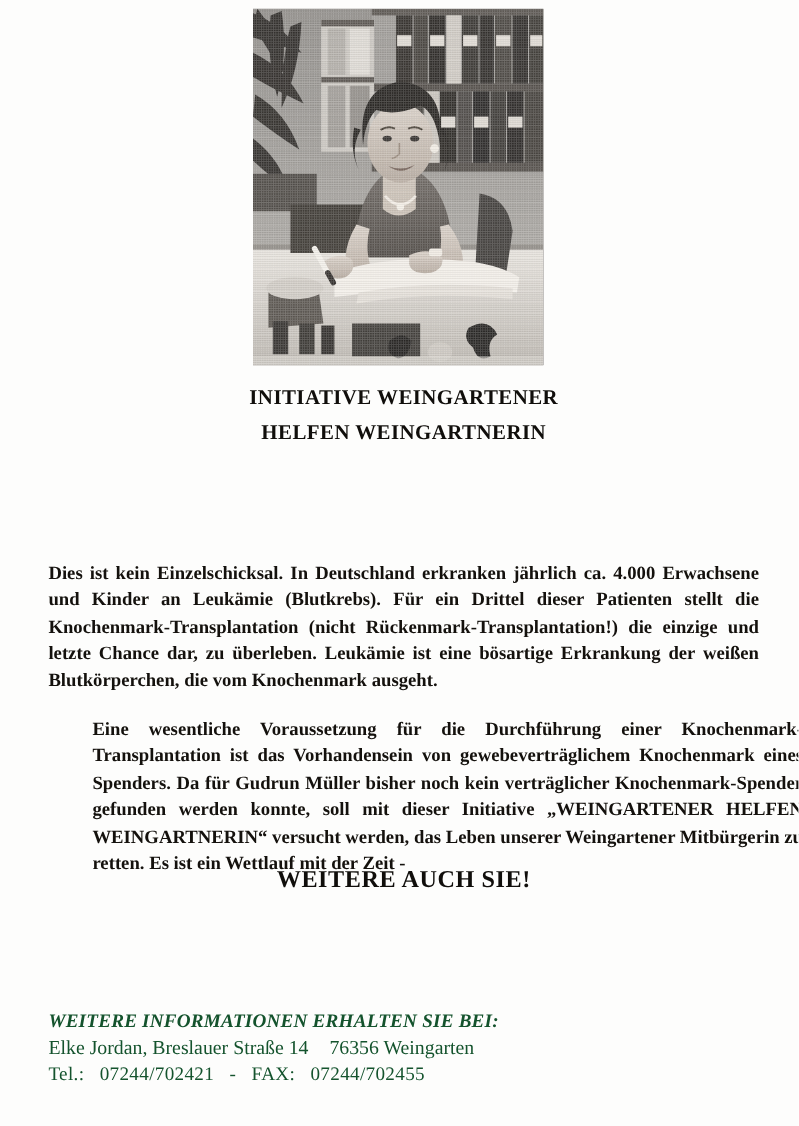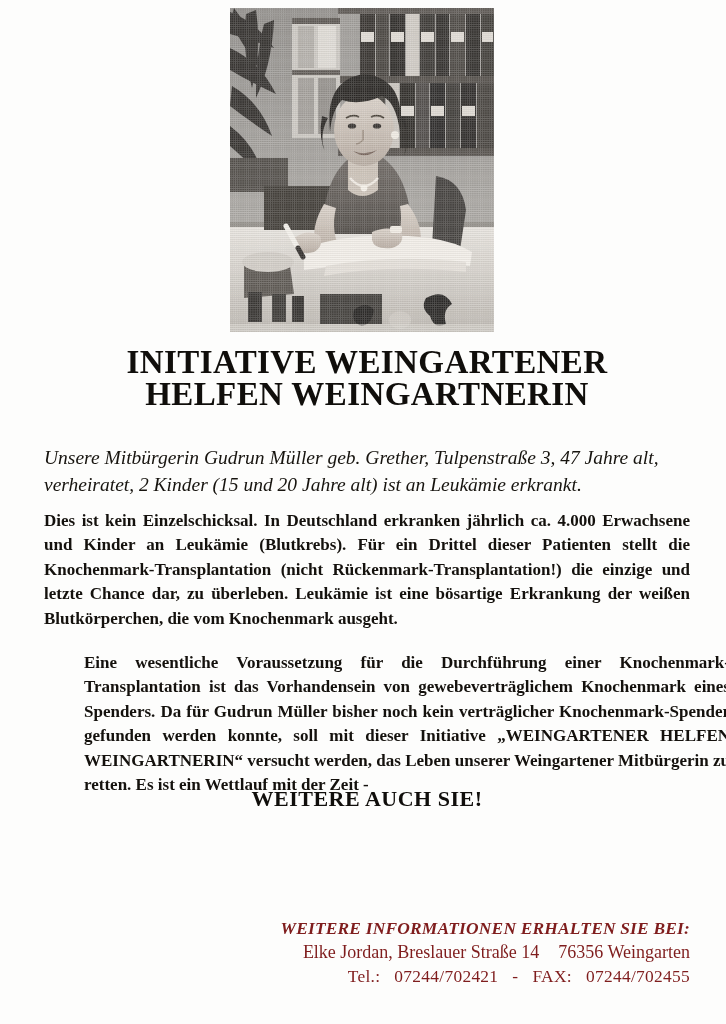--- a/index.html
+++ b/index.html
@@ -57,21 +57,21 @@
   }
 
   
   .headline {
     position: absolute;
     left: 44px;
     top: 346px;
     width: 646px;
     text-align: center;
     font-weight: bold;
-    font-size: 33px;
+    font-size: 19px;
     line-height: 32px;
     letter-spacing: .4px;
     color: #100e0b;
   }
   .headline .l2 { display: block; }
 
   
   .lead {
     position: absolute;
     left: 44px;
@@ -111,22 +111,22 @@
     letter-spacing: .5px;
     color: #100e0b;
   }
 
   
   .footer {
     position: absolute;
     left: 44px;
     top: 918px;
     width: 646px;
-    text-align: right;
-    color: #7f1d1d;
+    text-align: left;
+    color: #14532d;
   }
   .footer .f-title {
     font-weight: bold;
     font-style: italic;
     font-size: 17.4px;
     letter-spacing: .2px;
     display: block;
     margin-bottom: 3px;
   }
   .footer .f-addr {
@@ -288,21 +288,20 @@
     </div>
     <div class="halftone"></div>
     <div class="grain"></div>
   </div>
 
   <div class="headline">
     <span>INITIATIVE WEINGARTENER</span>
     <span class="l2">HELFEN WEINGARTNERIN</span>
   </div>
 
-  <p class="lead">Unsere Mitbürgerin Gudrun Müller geb. Grether, Tulpenstraße 3, 47 Jahre alt, verheiratet, 2 Kinder (15 und 20 Jahre alt) ist an Leukämie erkrankt.</p>
 
   <p class="body-para" id="para1">Dies ist kein Einzelschicksal. In Deutschland erkranken jährlich ca. 4.000 Erwachsene und Kinder an Leukämie (Blutkrebs). Für ein Drittel dieser Patienten stellt die Knochenmark-Transplantation (nicht Rückenmark-Transplantation!) die einzige und letzte Chance dar, zu überleben. Leukämie ist eine bösartige Erkrankung der weißen Blutkörperchen, die vom Knochenmark ausgeht.</p>
 
   <p class="body-para" id="para2">Eine wesentliche Voraussetzung für die Durchführung einer Knochenmark-Transplantation ist das Vorhandensein von gewebeverträglichem Knochenmark eines Spenders. Da für Gudrun Müller bisher noch kein verträglicher Knochenmark-Spender gefunden werden konnte, soll mit dieser Initiative „WEINGARTENER HELFEN WEINGARTNERIN“ versucht werden, das Leben unserer Weingartener Mitbürgerin zu retten. Es ist ein Wettlauf mit der Zeit -</p>
 
   <div class="cta">WEITERE AUCH SIE!</div>
 
 
   <div class="footer">
     <span class="f-title">WEITERE INFORMATIONEN ERHALTEN SIE BEI:</span>

